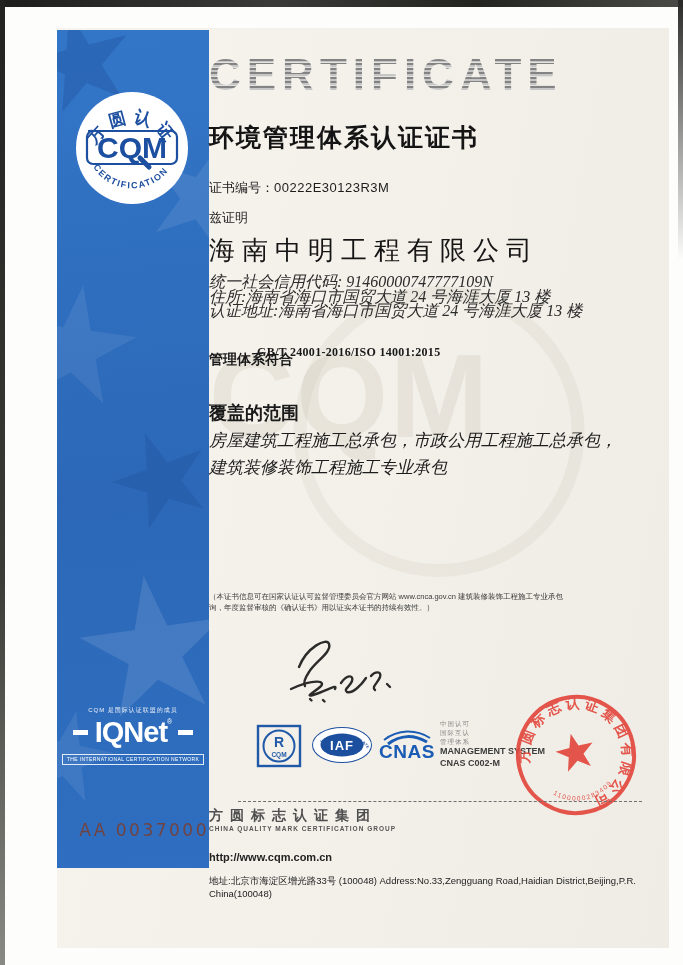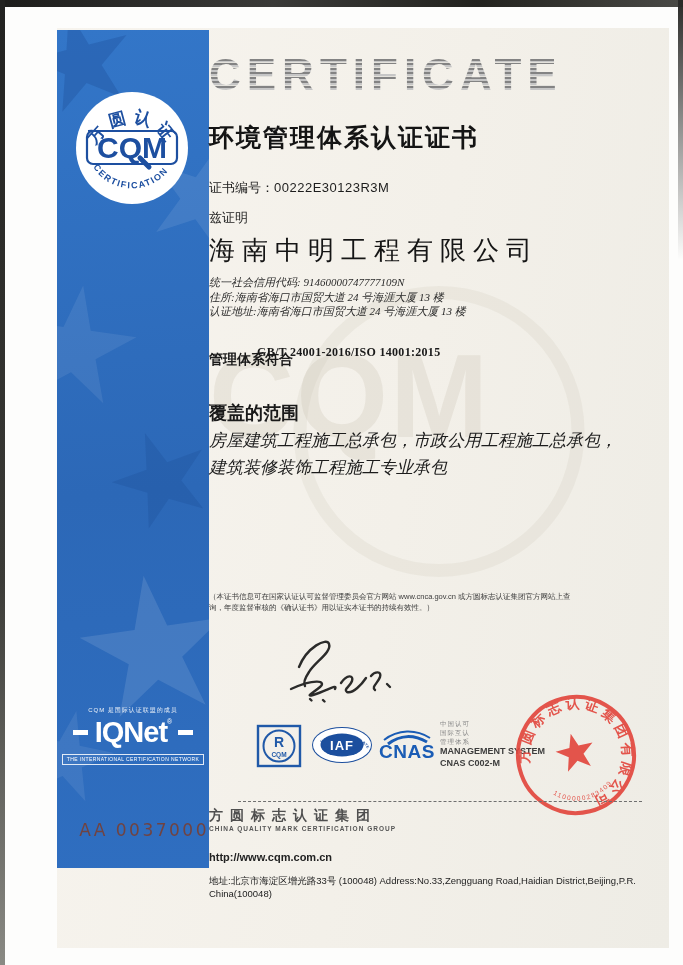--- a/index.html
+++ b/index.html
@@ -43,21 +43,21 @@
   .certificate-wm{top:22px;font-size:44px;font-weight:700;letter-spacing:6px;
     color:#9b9b9b;-webkit-text-fill-color:transparent;
     background:repeating-linear-gradient(180deg,#838383 0 2px,#c6c6c6 2px 3.5px,#e4e2dc 3.5px 4.5px);
     -webkit-background-clip:text;background-clip:text;}
   .cert-title{top:93px;font-size:25px;font-weight:700;letter-spacing:2px;color:#141414;}
   .cert-no{top:151px;font-size:13px;color:#1d1d1d;}
   .cert-no .num{font-family:"Liberation Sans",sans-serif;letter-spacing:.5px;}
   .certify{top:181px;font-size:13px;color:#1d1d1d;}
   .company{top:205px;font-size:26px;letter-spacing:7px;color:#151515;
            font-family:"Liberation Serif",serif;}
-  .info-lines{top:247px;font-size:11px;line-height:14.5px;color:#2b2b2b;
+  .info-lines{top:247px;font-size:16px;line-height:14.5px;color:#2b2b2b;
               font-style:italic;font-family:"Liberation Serif",serif;}
   .conform{top:299px;font-size:14px;font-weight:700;margin-top:24px;}
   .standard{top:317px;font-size:12px;font-weight:700;font-family:"Liberation Serif",serif;letter-spacing:.3px;padding-left:48px;}
   .scope-label{top:373px;font-size:18px;font-weight:700;}
   .scope{top:399px;font-size:17px;line-height:27px;color:#1c1c1c;font-style:italic;
          font-family:"Liberation Serif",serif;}
   .wm-ring{position:absolute;left:50%;top:258px;transform:translateX(-50%);
            width:265px;height:265px;border:13px solid rgba(190,184,166,.16);border-radius:50%;}
   .wm-cqm{top:300px;font-size:118px;font-weight:900;letter-spacing:2px;color:rgba(190,184,166,.22);}
   .note{top:563px;font-size:7.5px;line-height:11px;color:#3a3a3a;}
@@ -152,21 +152,21 @@
       <div class="cline conform">管理体系符合</div>
       <div class="cline standard">GB/T 24001-2016/ISO 14001:2015</div>
 
       <div class="cline scope-label">覆盖的范围</div>
       <div class="cline scope">
         <div>房屋建筑工程施工总承包，市政公用工程施工总承包，</div>
         <div>建筑装修装饰工程施工专业承包</div>
       </div>
 
       <div class="cline note">
-        <div>（本证书信息可在国家认证认可监督管理委员会官方网站 www.cnca.gov.cn 或方圆标志认证集团官方网站上查</div>
+        <div>（本证书信息可在国家认证认可监督管理委员会官方网站 www.cnca.gov.cn 建筑装修装饰工程施工专业承包</div>
         <div>询，年度监督审核的《确认证书》用以证实本证书的持续有效性。）</div>
       </div>
 
       <svg class="signature" viewBox="0 0 120 72">
         <g fill="none" stroke="#161616" stroke-width="2.4" stroke-linecap="round" opacity="0.9">
           <path d="M16,36 C24,16 44,6 46,13 C49,21 32,31 26,41 C22,47 20,52 22,55"></path>
           <path d="M8,58 C32,47 44,50 37,56 C30,62 22,66 30,64 C44,60 55,52 52,58"></path>
           <path d="M58,52 C64,43 71,44 69,50 C67,56 60,58 64,61 C70,63 79,53 83,47"></path>
           <path d="M88,45 C92,40 99,40 97,46 C95,52 88,56 92,59"></path>
           <path d="M104,53 l3,3"></path>

